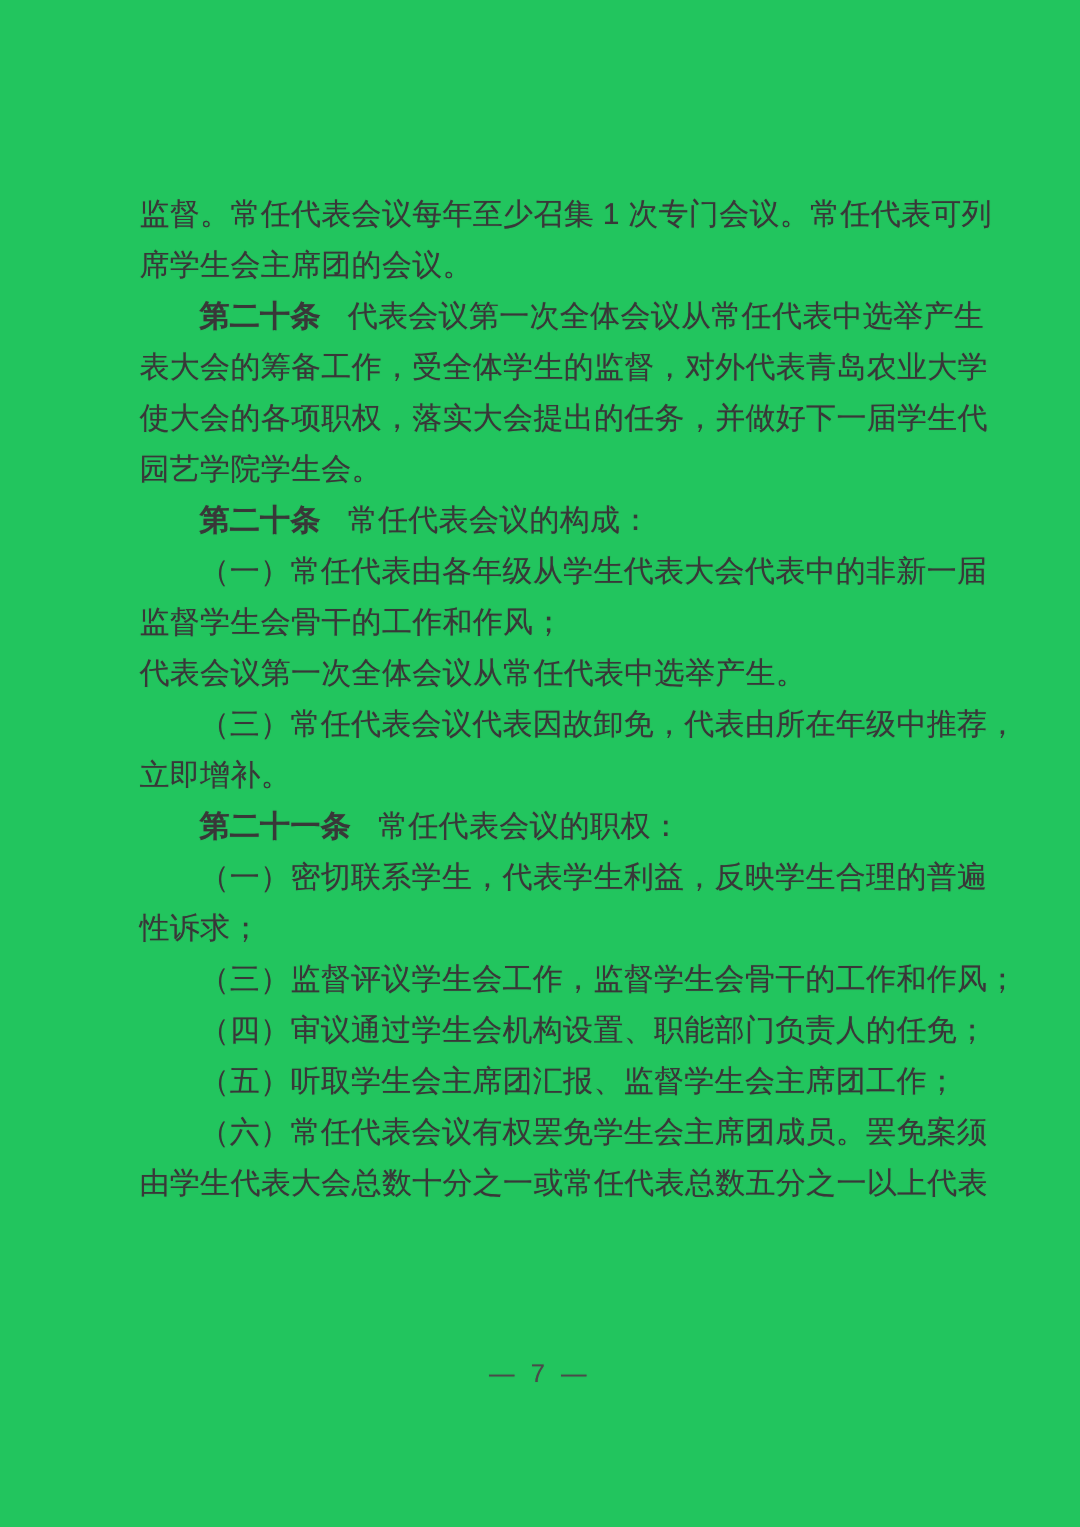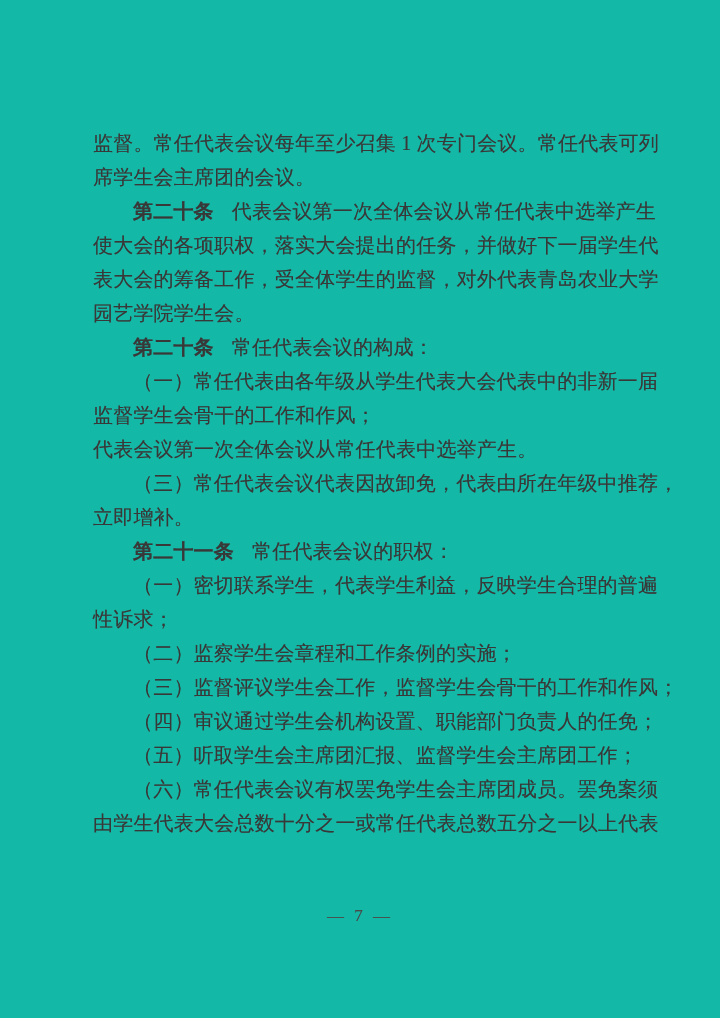--- a/index.html
+++ b/index.html
@@ -4,23 +4,23 @@
   <style>
     html, body {
       margin: 0;
       padding: 0;
       background: #ffffff;
     }
     .page {
       position: relative;
       width: 720px;
       height: 1018px;
-      background: #14b8a6;
+      background: #22c55e;
       overflow: hidden;
-      font-family: Liberation Serif, serif;
+      font-family: Liberation Sans, sans-serif;
       color: #383838;
     }
     .body-text {
       position: absolute;
       left: 93px;
       top: 126px;
       width: 540px;
     }
     .line {
       font-size: 20px;
@@ -51,33 +51,32 @@
     }
   </style>
 </head>
 <body>
 
 <div class="page">
   <main class="body-text" id="body-text">
       <div class="line"><span>监督。常任代表会议每年至少召集 1 次专门会议。常任代表可列</span></div>
       <div class="line"><span>席学生会主席团的会议。</span></div>
       <div class="line indent"><span class="article-no">第二十条</span><span>代表会议第一次全体会议从常任代表中选举产生</span></div>
+      <div class="line"><span>表大会的筹备工作，受全体学生的监督，对外代表青岛农业大学</span></div>
       <div class="line"><span>使大会的各项职权，落实大会提出的任务，并做好下一届学生代</span></div>
-      <div class="line"><span>表大会的筹备工作，受全体学生的监督，对外代表青岛农业大学</span></div>
       <div class="line"><span>园艺学院学生会。</span></div>
       <div class="line indent"><span class="article-no">第二十条</span><span>常任代表会议的构成：</span></div>
       <div class="line indent"><span>（一）常任代表由各年级从学生代表大会代表中的非新一届</span></div>
       <div class="line"><span>监督学生会骨干的工作和作风；</span></div>
       <div class="line"><span>代表会议第一次全体会议从常任代表中选举产生。</span></div>
       <div class="line indent"><span>（三）常任代表会议代表因故卸免，代表由所在年级中推荐，</span></div>
       <div class="line"><span>立即增补。</span></div>
       <div class="line indent"><span class="article-no">第二十一条</span><span>常任代表会议的职权：</span></div>
       <div class="line indent"><span>（一）密切联系学生，代表学生利益，反映学生合理的普遍</span></div>
       <div class="line"><span>性诉求；</span></div>
-      <div class="line indent"><span>（二）监察学生会章程和工作条例的实施；</span></div>
       <div class="line indent"><span>（三）监督评议学生会工作，监督学生会骨干的工作和作风；</span></div>
       <div class="line indent"><span>（四）审议通过学生会机构设置、职能部门负责人的任免；</span></div>
       <div class="line indent"><span>（五）听取学生会主席团汇报、监督学生会主席团工作；</span></div>
       <div class="line indent"><span>（六）常任代表会议有权罢免学生会主席团成员。罢免案须</span></div>
       <div class="line"><span>由学生代表大会总数十分之一或常任代表总数五分之一以上代表</span></div>
     </main>
   <footer class="page-footer">
     <span>— 7 —</span>
   </footer>
 </div>

